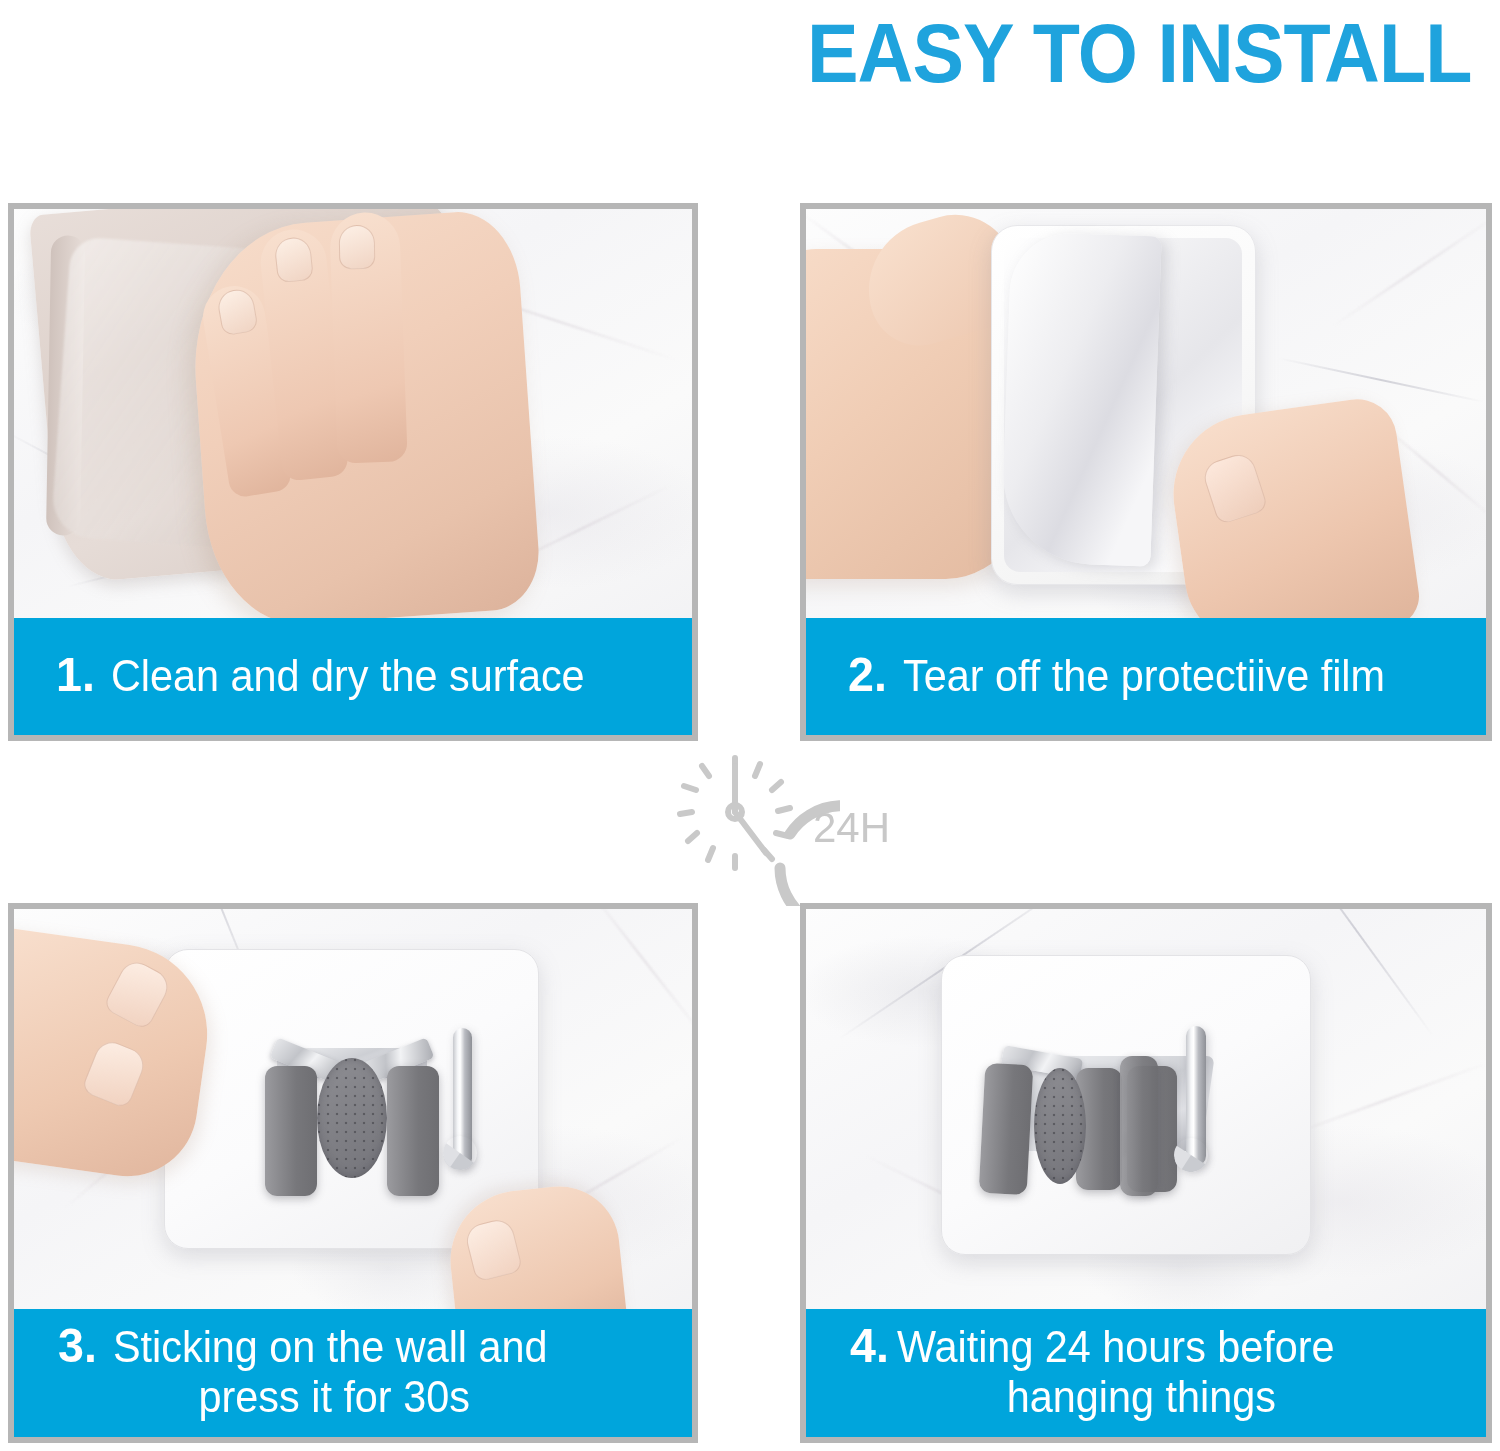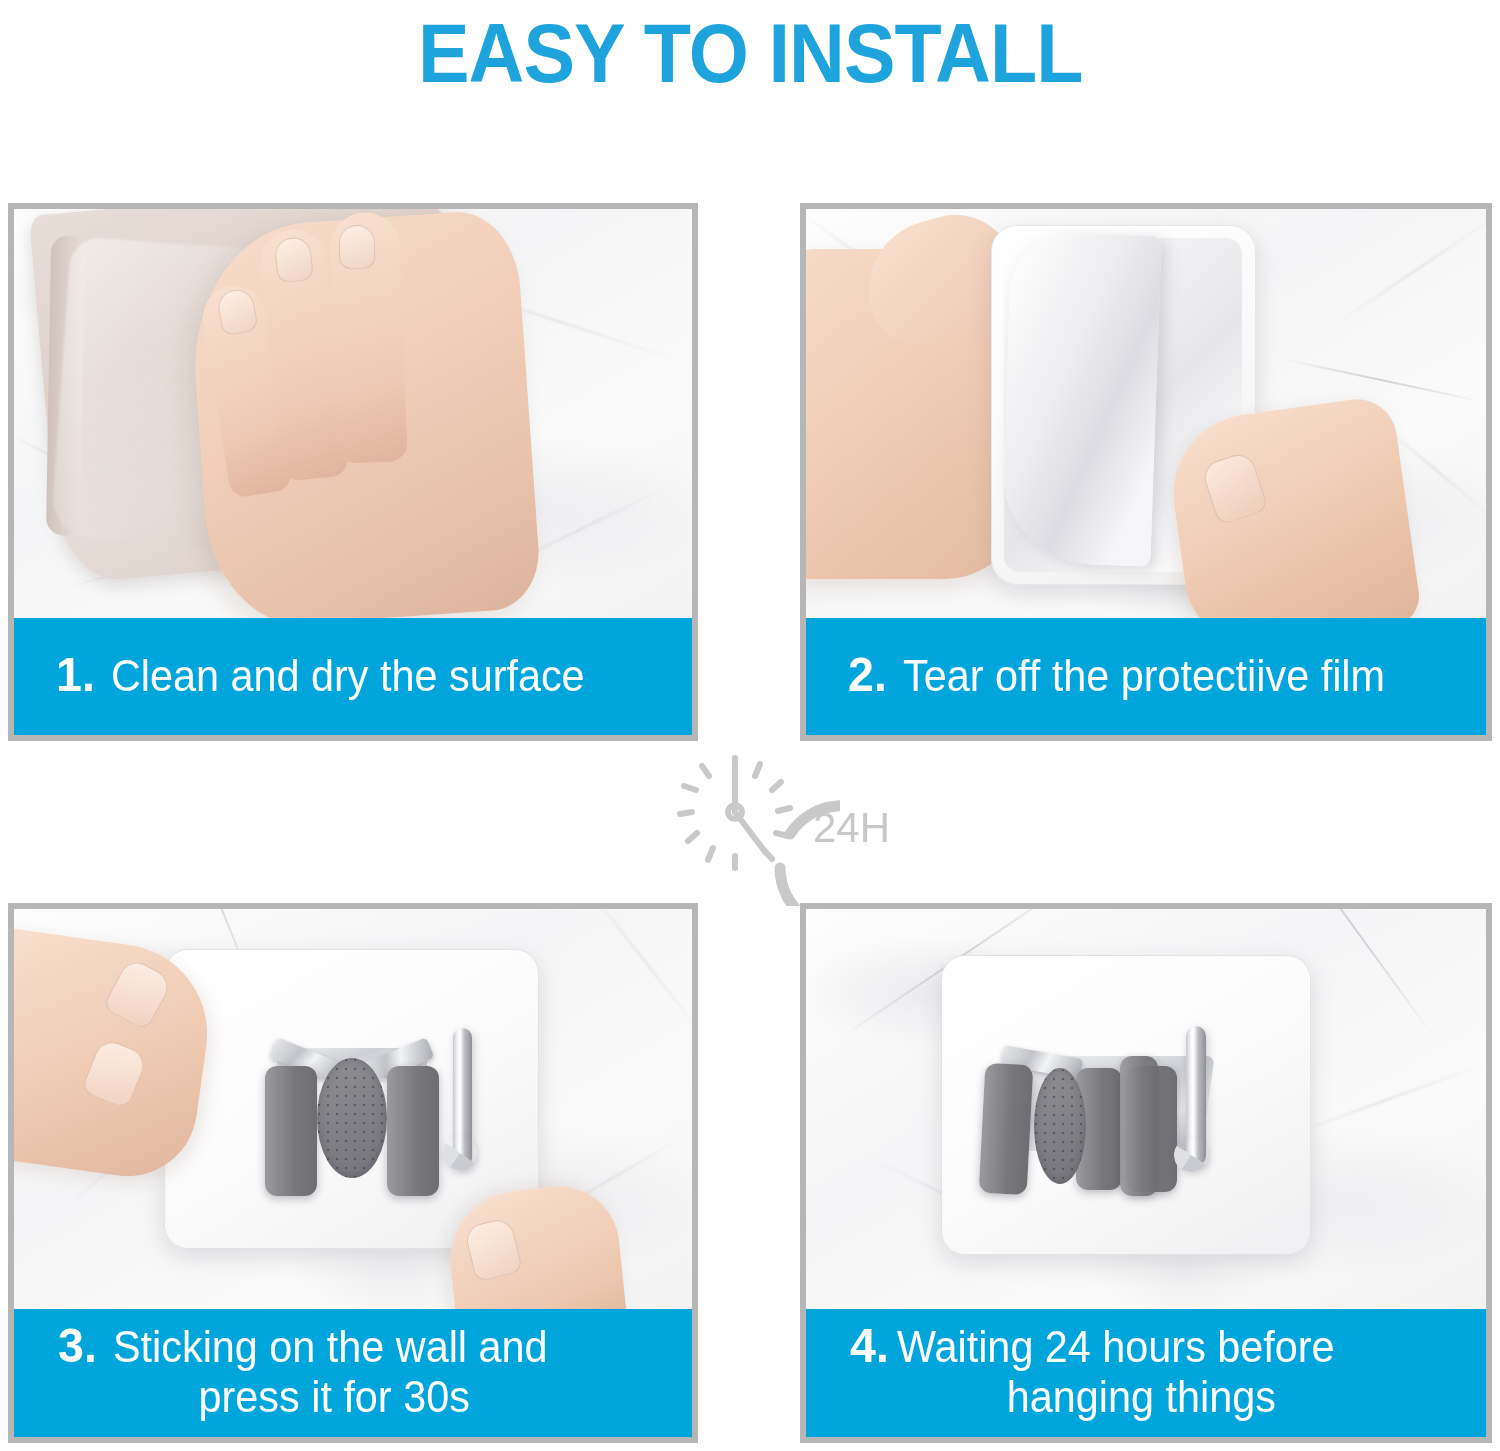--- a/index.html
+++ b/index.html
@@ -22,21 +22,21 @@
 
   
   .title-bar {
     position: absolute;
     left: 0;
     top: 0;
     width: 1500px;
     height: 105px;
     display: flex;
     align-items: center;
-    justify-content: center;
+    justify-content: flex-end;
   }
   .title-text {
     font-family: "Liberation Sans", sans-serif;
     font-weight: bold;
     font-size: 84px;
     line-height: 84px;
     letter-spacing: -1px;
     color: #1fa3dd;
     transform: scaleX(0.92);
     transform-origin: center;

